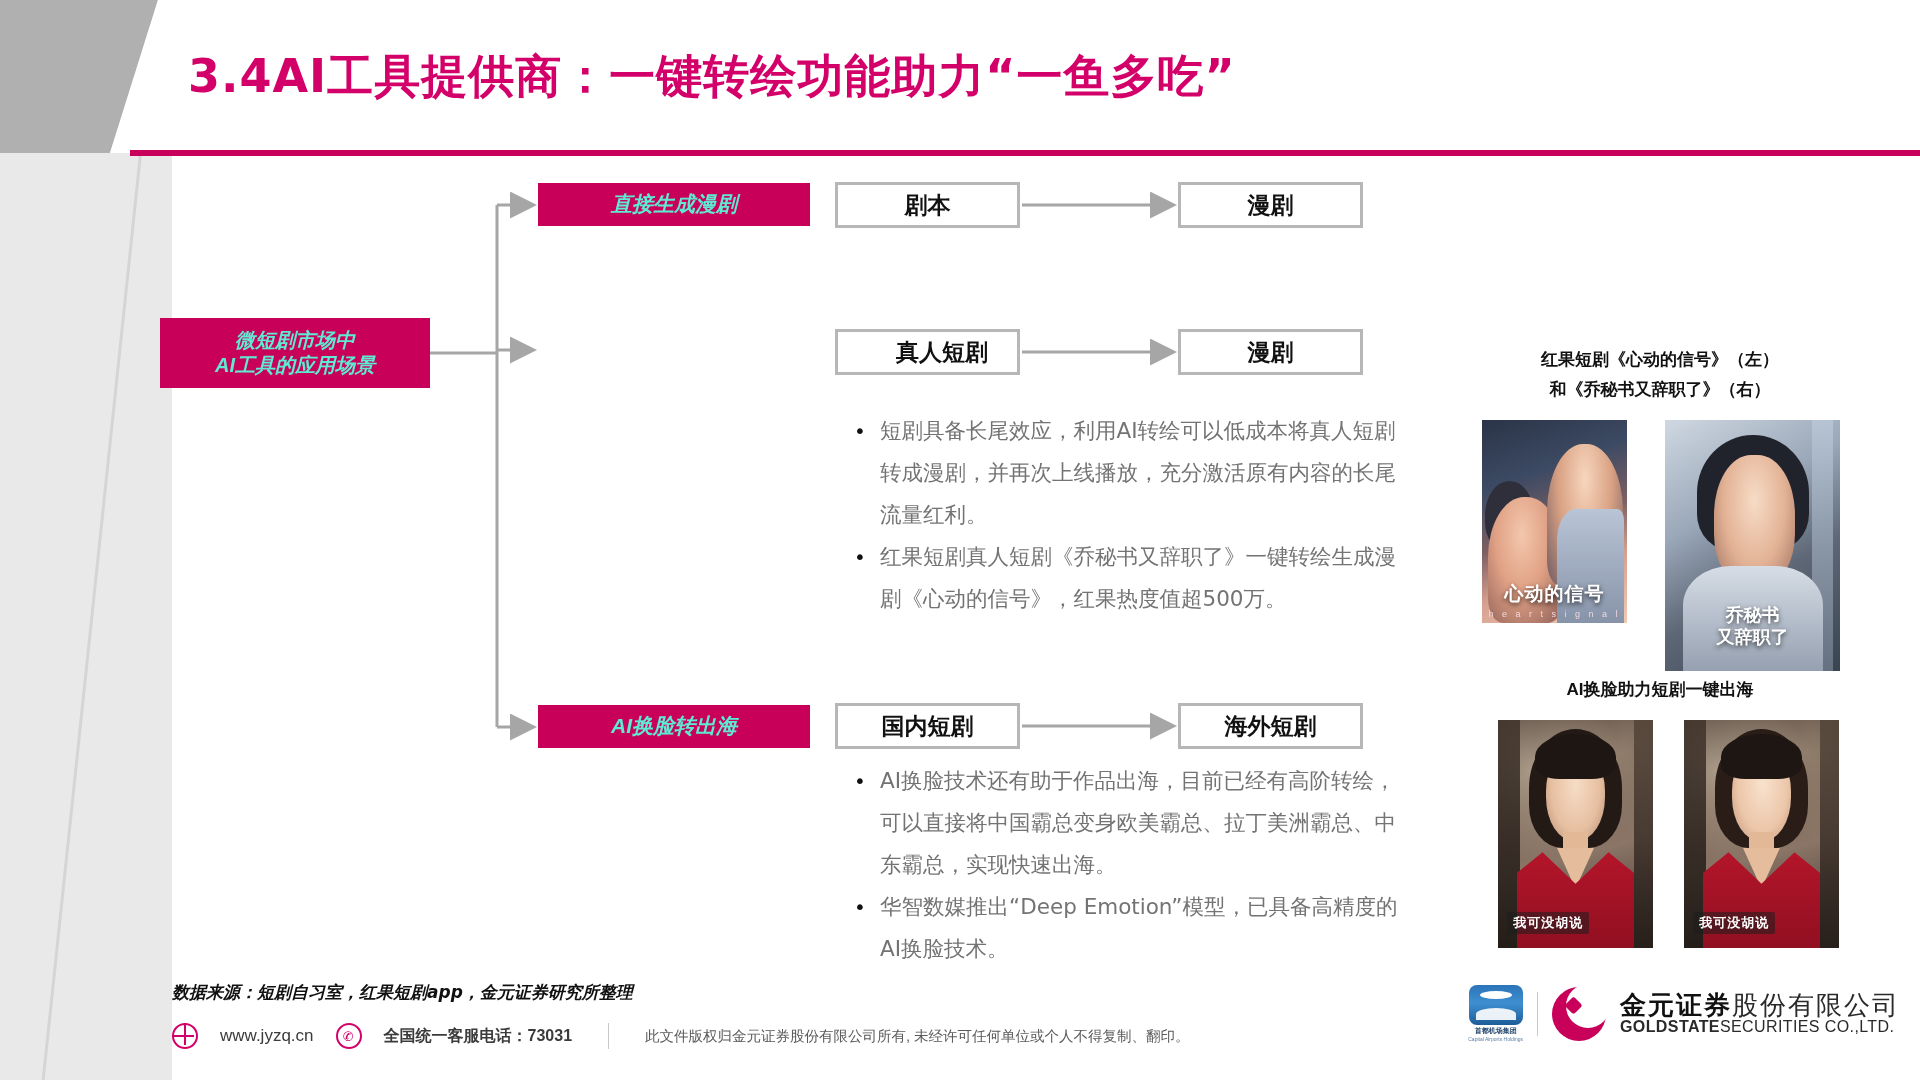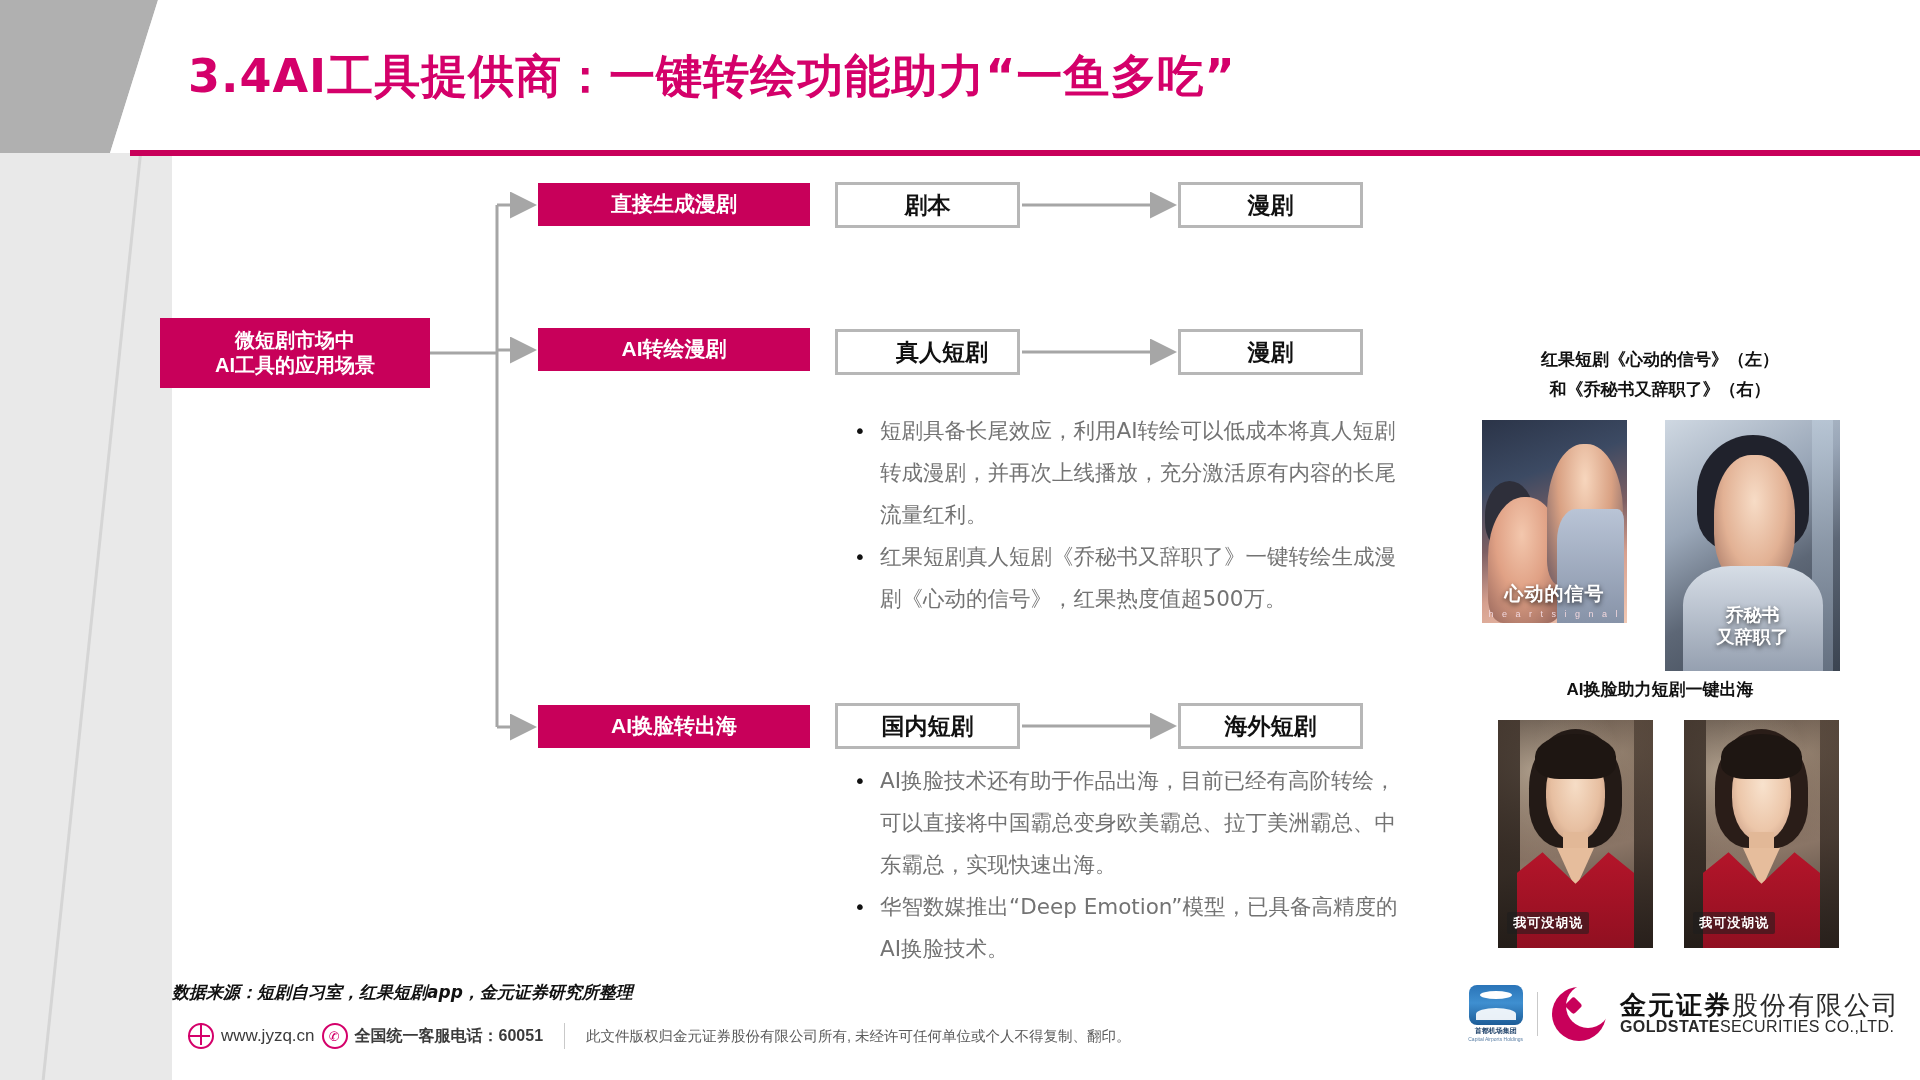--- a/index.html
+++ b/index.html
@@ -45,22 +45,22 @@
     font-size:46px;font-weight:bold;color:#d4006a;
     letter-spacing:1px;white-space:nowrap;
     font-family:"DejaVu Sans","Liberation Sans",sans-serif;
   }
 
   .node{
     position:absolute;display:flex;align-items:center;justify-content:center;
     text-align:center;box-sizing:border-box;
   }
   .node-pink{
-    background:#c8005a;color:#ffffff;font-weight:bold;
-    font-size:21px;line-height:1.25;
+    background:#c8005a;color:#5eead4;font-weight:bold;
+    font-size:21px;line-height:1.25;font-style:italic;
   }
   .node-white{
     background:#fff;color:#111;font-weight:bold;font-size:23px;
     border:3px solid #b7b7b7;
   }
 
   .src-node{left:160px;top:318px;width:270px;height:70px;font-size:20px;}
   .r1-pink{left:538px;top:183px;width:272px;height:43px;}
   .r2-pink{left:538px;top:328px;width:272px;height:43px;}
   .r3-pink{left:538px;top:705px;width:272px;height:43px;}
@@ -170,22 +170,22 @@
   .live2 .face{background:radial-gradient(ellipse at 52% 38%,#f8e2cd 0%,#ecc6a9 58%,#bd907a 100%);}
 
   
   .src-note{
     position:absolute;left:172px;top:981px;
     font-style:italic;font-weight:bold;font-size:17px;color:#111;
     font-family:"DejaVu Sans","Liberation Sans",sans-serif;
   }
   .footer{
     position:absolute;left:172px;top:1016px;height:40px;
-    display:flex;align-items:center;gap:7px;
-    font-size:16px;color:#3b3b3b;padding-left:16px;
+    display:flex;align-items:center;gap:22px;
+    font-size:16px;color:#3b3b3b;
   }
   .footer .url{font-size:17px;color:#3b3b3b;}
   .footer .tel{font-size:16px;color:#3b3b3b;font-weight:bold;}
   .divider-v{width:1px;height:26px;background:#c9c9c9;margin:0 14px;}
   .copy{font-size:14.5px;color:#5a5a5a;}
 
   .globe-ic{
     width:22px;height:22px;border:2px solid #d4006a;border-radius:50%;
     position:relative;display:inline-block;flex:0 0 auto;
   }
@@ -279,21 +279,20 @@
     <div>
       <div>微短剧市场中</div>
       <div>AI工具的应用场景</div>
     </div>
   </div>
 
   <div class="node node-pink r1-pink">直接生成漫剧</div>
   <div class="node node-white r1-a">剧本</div>
   <div class="node node-white r1-b">漫剧</div>
 
-  <div class="node node-pink r2-pink">AI转绘漫剧</div>
   <div class="node node-white r2-a">真人短剧</div>
   <div class="node node-white r2-b">漫剧</div>
 
   <div class="node node-pink r3-pink">AI换脸转出海</div>
   <div class="node node-white r3-a">国内短剧</div>
   <div class="node node-white r3-b">海外短剧</div>
 
   <div class="bullets b1">
     <ul>
       <li>短剧具备长尾效应，利用AI转绘可以低成本将真人短剧转成漫剧，并再次上线播放，充分激活原有内容的长尾流量红利。</li>
@@ -365,21 +364,21 @@
       <div class="subt">我可没胡说</div>
     </div>
   </div>
 
   <div class="src-note">数据来源：短剧自习室，红果短剧app，金元证券研究所整理</div>
 
   <div class="footer">
     <span class="globe-ic"></span>
     <span class="url">www.jyzq.cn</span>
     <span class="phone-ic">✆</span>
-    <span class="tel">全国统一客服电话：60051</span>
+    <span class="tel">全国统一客服电话：73031</span>
     <span class="divider-v"></span>
     <span class="copy">此文件版权归金元证券股份有限公司所有, 未经许可任何单位或个人不得复制、翻印。</span>
   </div>
 
   <div class="logos">
     <div class="cap-logo">
       <div class="cap-mark"></div>
       <div class="cap-txt">
         <span>首都机场集团</span>
         <small>Capital Airports Holdings</small>

